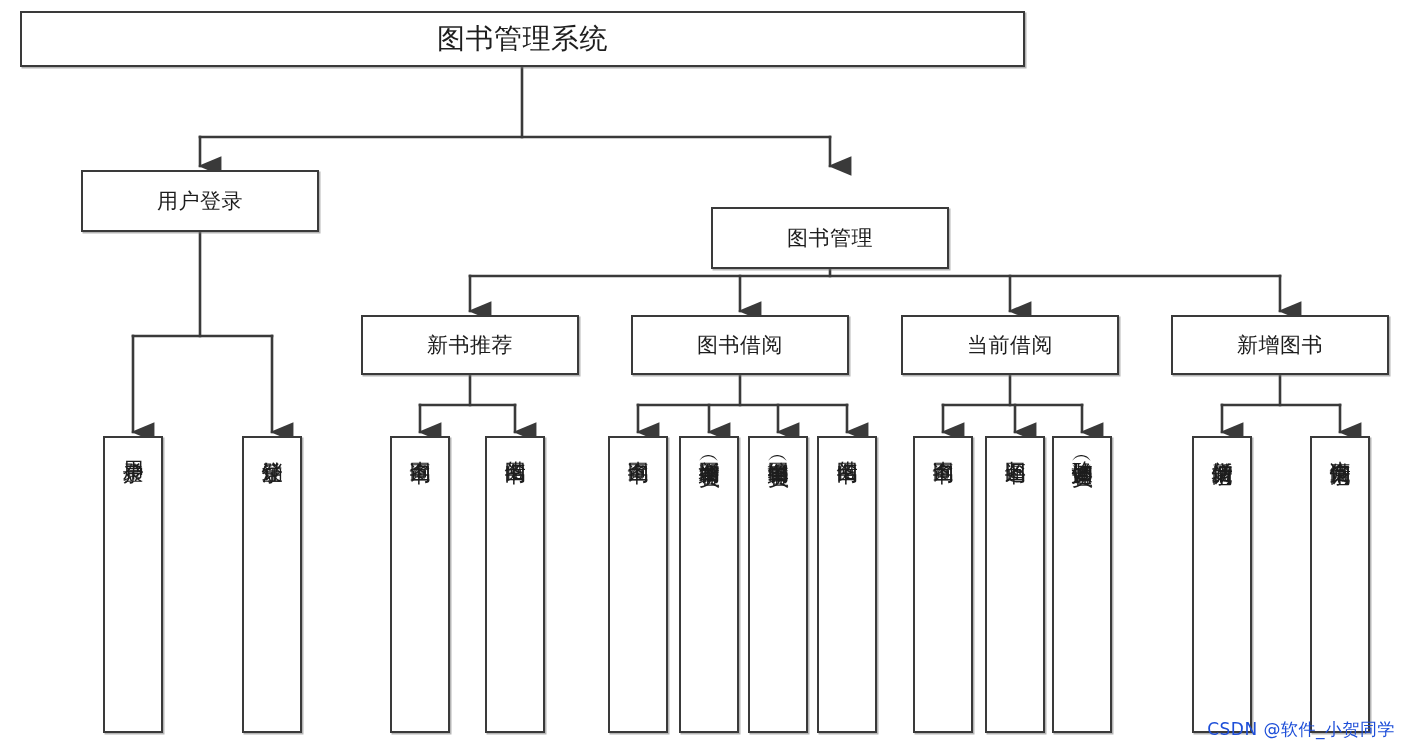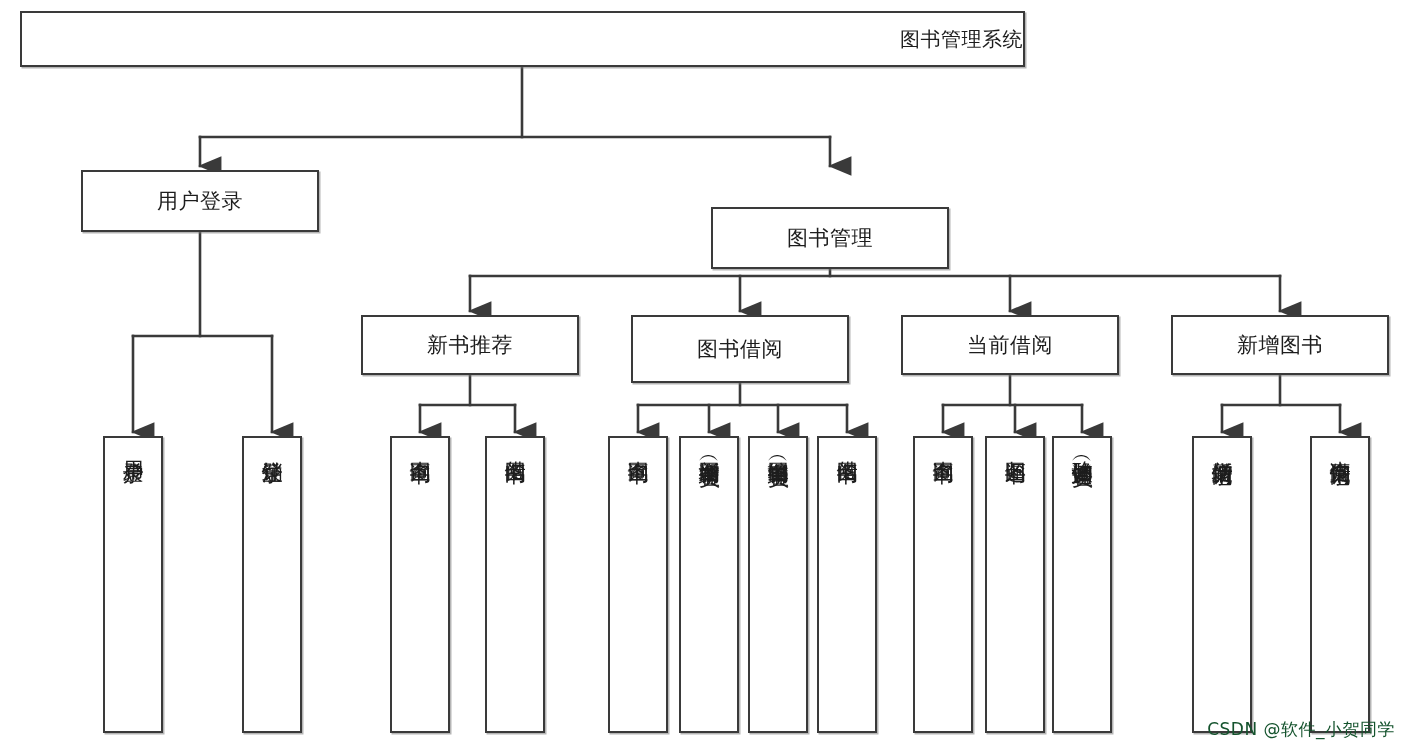--- a/index.html
+++ b/index.html
@@ -34,42 +34,41 @@
     display: flex;
     align-items: center;
     justify-content: center;
     color: #1d1d1d;
   }
   .node.horiz {
     font-size: 21px;
     letter-spacing: 0.5px;
   }
   .node.root {
-    font-size: 20px;
-    justify-content: flex-end;
+    font-size: 28px;
   }
   .node.leaf {
     padding: 6px 0;
     align-items: flex-start;
   }
   .leaf-label {
     writing-mode: vertical-rl;
     text-orientation: upright;
     font-size: 21px;
     line-height: 1.06;
     letter-spacing: 1px;
     white-space: nowrap;
     color: #1d1d1d;
   }
   .watermark {
     position: absolute;
     right: 10px;
     bottom: 6px;
     font-size: 17px;
-    color: #14532d;
+    color: #1d4ed8;
     letter-spacing: 0.5px;
     white-space: nowrap;
   }
 </style>
 </head>
 <body>
 
 <div id="canvas">
 
   <svg class="wires" viewBox="0 0 1405 747" xmlns="http://www.w3.org/2000/svg">
@@ -129,21 +128,21 @@
   <div class="node horiz" style="left: 81px; top: 170px; width: 238px; height: 62px;">
     <span>用户登录</span>
   </div>
   <div class="node horiz" style="left: 711px; top: 170px; width: 238px; height: 62px; margin-top: 37px;">
     <span>图书管理</span>
   </div>
 
   <div class="node horiz" style="left: 361px; top: 315px; width: 218px; height: 60px; font-family: Liberation Serif, serif;">
     <span>新书推荐</span>
   </div>
-  <div class="node horiz" style="left: 631px; top: 315px; width: 218px; height: 68px;">
+  <div class="node horiz" style="left: 631px; top: 315px; width: 218px; height: 60px;">
     <span>图书借阅</span>
   </div>
   <div class="node horiz" style="left: 901px; top: 315px; width: 218px; height: 60px; text-align: right;">
     <span>当前借阅</span>
   </div>
   <div class="node horiz" style="left: 1171px; top: 315px; width: 218px; height: 60px;">
     <span>新增图书</span>
   </div>
 
   <div class="node leaf" style="left: 103px; top: 436px; width: 60px; height: 297px;">

